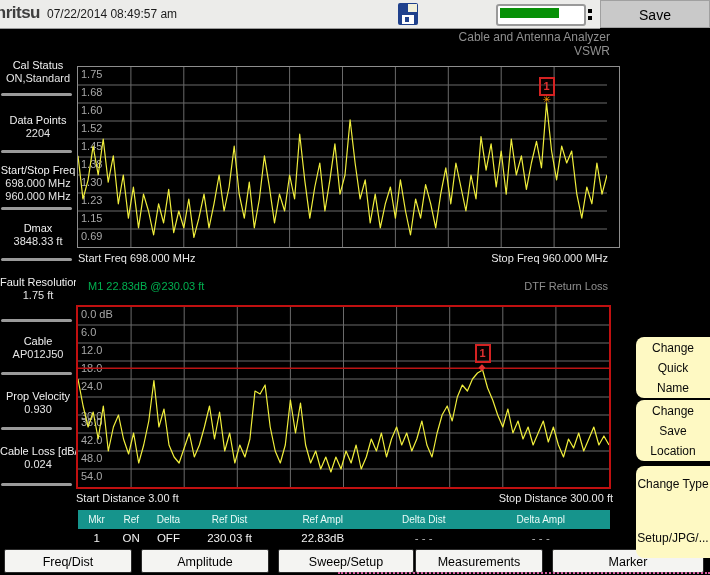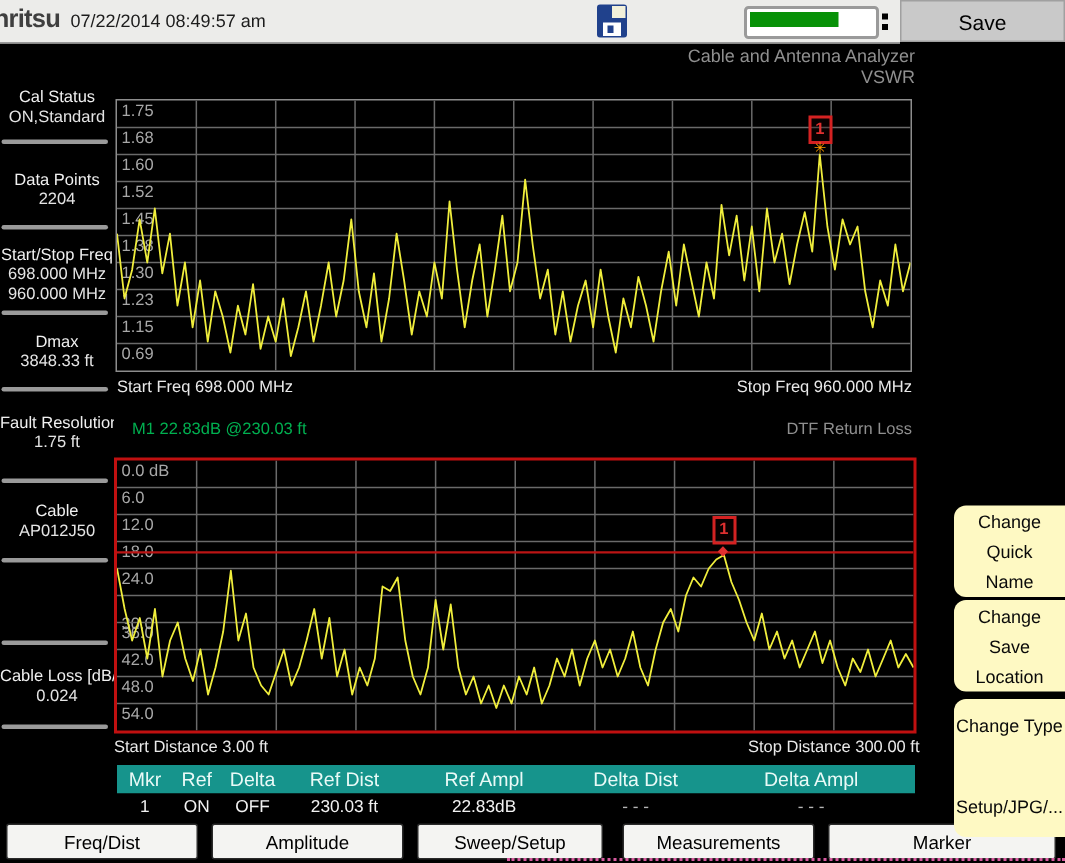--- a/index.html
+++ b/index.html
@@ -28,39 +28,39 @@
 
   
   #sidebar{position:absolute;left:0;top:54px;width:76px;height:500px;overflow:hidden;color:#e8e8e8;}
   .sb-sec{position:absolute;left:0;width:76px;text-align:center;white-space:nowrap;}
   .sb-title{font-size:11px;line-height:14px;color:#f0f0f0;}
   .sb-val{font-size:11px;line-height:13px;color:#e4e4e4;}
   .sb-sep{position:absolute;left:1px;width:71px;height:3px;background:#9a9a9a;border-radius:2px;}
 
   
   .chart{position:absolute;background:#000;}
-  #chart-top{left:77px;top:66px;width:529px;height:180px;border:1px solid #8d8d8d;}
+  #chart-top{left:77px;top:66px;width:529px;height:180px;border:1px solid #8d8d8d;padding-left:12px;}
   #chart-bot{left:76px;top:305px;width:531px;height:180px;border:2px solid #c01010;}
   .chart svg{position:absolute;left:0;top:0;z-index:2;}
   .ytick{position:absolute;left:3px;z-index:1;font-size:11px;color:#a8a8a8;}
   .mkr-box{position:absolute;z-index:3;width:12px;height:15px;border:2px solid #d42222;color:#e03030;
            font-size:11px;font-weight:bold;text-align:center;line-height:15px;background:rgba(30,0,0,.3);}
   .mkr-tip{position:absolute;z-index:3;font-size:10px;line-height:10px;}
   .tip-star{color:#ff9d00;} .tip-diamond{color:#e03030;font-size:9px;}
 
   .axisrow{position:absolute;display:flex;justify-content:space-between;font-size:11px;color:#e9e9e9;}
   .row1{left:78px;top:252px;width:530px;}
   .row2{left:78px;top:280px;width:530px;}
   .row3{left:76px;top:492px;width:537px;}
   .green{color:#00b050;padding-left:10px;}
   .graytxt{color:#8f8f8f;text-align:right;}
 
   
   #mtable{position:absolute;left:78px;top:510px;width:532px;}
-  .mt-head{display:grid;height:19px;background:#16948c;color:#eafaf7;font-size:13px;align-items:center;}
+  .mt-head{display:grid;height:19px;background:#16948c;color:#eafaf7;font-size:10px;align-items:center;}
   .mt-row{display:grid;height:17px;background:#000;color:#f2f2f2;font-size:11.5px;align-items:center;}
   .mt-cell{text-align:center;white-space:nowrap;}
   .dash{color:#b5b5b5;}
 
   
   .menu-btn{position:absolute;top:549px;height:24px;background:#f4f4f2;border:1px solid #2a2a2a;
             border-radius:2px;font-size:12.5px;color:#000;text-align:center;line-height:22px;
             font-family:inherit;}
   .dotline{position:absolute;left:338px;top:572px;width:372px;height:0;border-top:2px dotted #d75a9f;}
 
@@ -120,20 +120,24 @@
       <div class="sb-sec" style="top: 221px;">
         <div class="sb-title">Fault Resolution</div>
         <div class="sb-val">1.75 ft</div>
       </div>
       <div class="sb-sep" style="top: 265px;"></div>
       <div class="sb-sec" style="top: 280px;">
         <div class="sb-title">Cable</div>
         <div class="sb-val">AP012J50</div>
       </div>
       <div class="sb-sep" style="top: 318px;"></div>
+      <div class="sb-sec" style="top: 335px;">
+        <div class="sb-title">Prop Velocity</div>
+        <div class="sb-val">0.930</div>
+      </div>
       <div class="sb-sep" style="top: 373px;"></div>
       <div class="sb-sec" style="top: 390px;">
         <div class="sb-title">Cable Loss [dB/ft]</div>
         <div class="sb-val">0.024</div>
       </div>
       <div class="sb-sep" style="top: 429px;"></div>
     </div>
 
   <div id="chart-top" class="chart">
       <div class="ytick" style="top: 1px;">1.75</div>
@@ -239,21 +243,21 @@
         <div class="mt-cell">230.03 ft</div>
         <div class="mt-cell">22.83dB</div>
         <div class="mt-cell dash">- - -</div>
         <div class="mt-cell dash">- - -</div>
       </div>
     </div>
 
   <div id="menu">
       <button class="menu-btn" style="left: 4px; width: 128px;">Freq/Dist</button>
       <button class="menu-btn" style="left: 141px; width: 128px;">Amplitude</button>
-      <button class="menu-btn" style="left: 278px; width: 124px;">Sweep/Setup</button>
+      <button class="menu-btn" style="left: 278px; width: 136px;">Sweep/Setup</button>
       <button class="menu-btn" style="left: 415px; width: 128px;">Measurements</button>
       <button class="menu-btn" style="left: 552px; width: 152px;">Marker</button>
     </div>
   <div class="dotline"></div>
   <div id="softkeys">
       <div class="softkey" style="top: 337px; height: 61px;">
         <div class="skline">Change</div>
         <div class="skline">Quick</div>
         <div class="skline">Name</div>
       </div>

